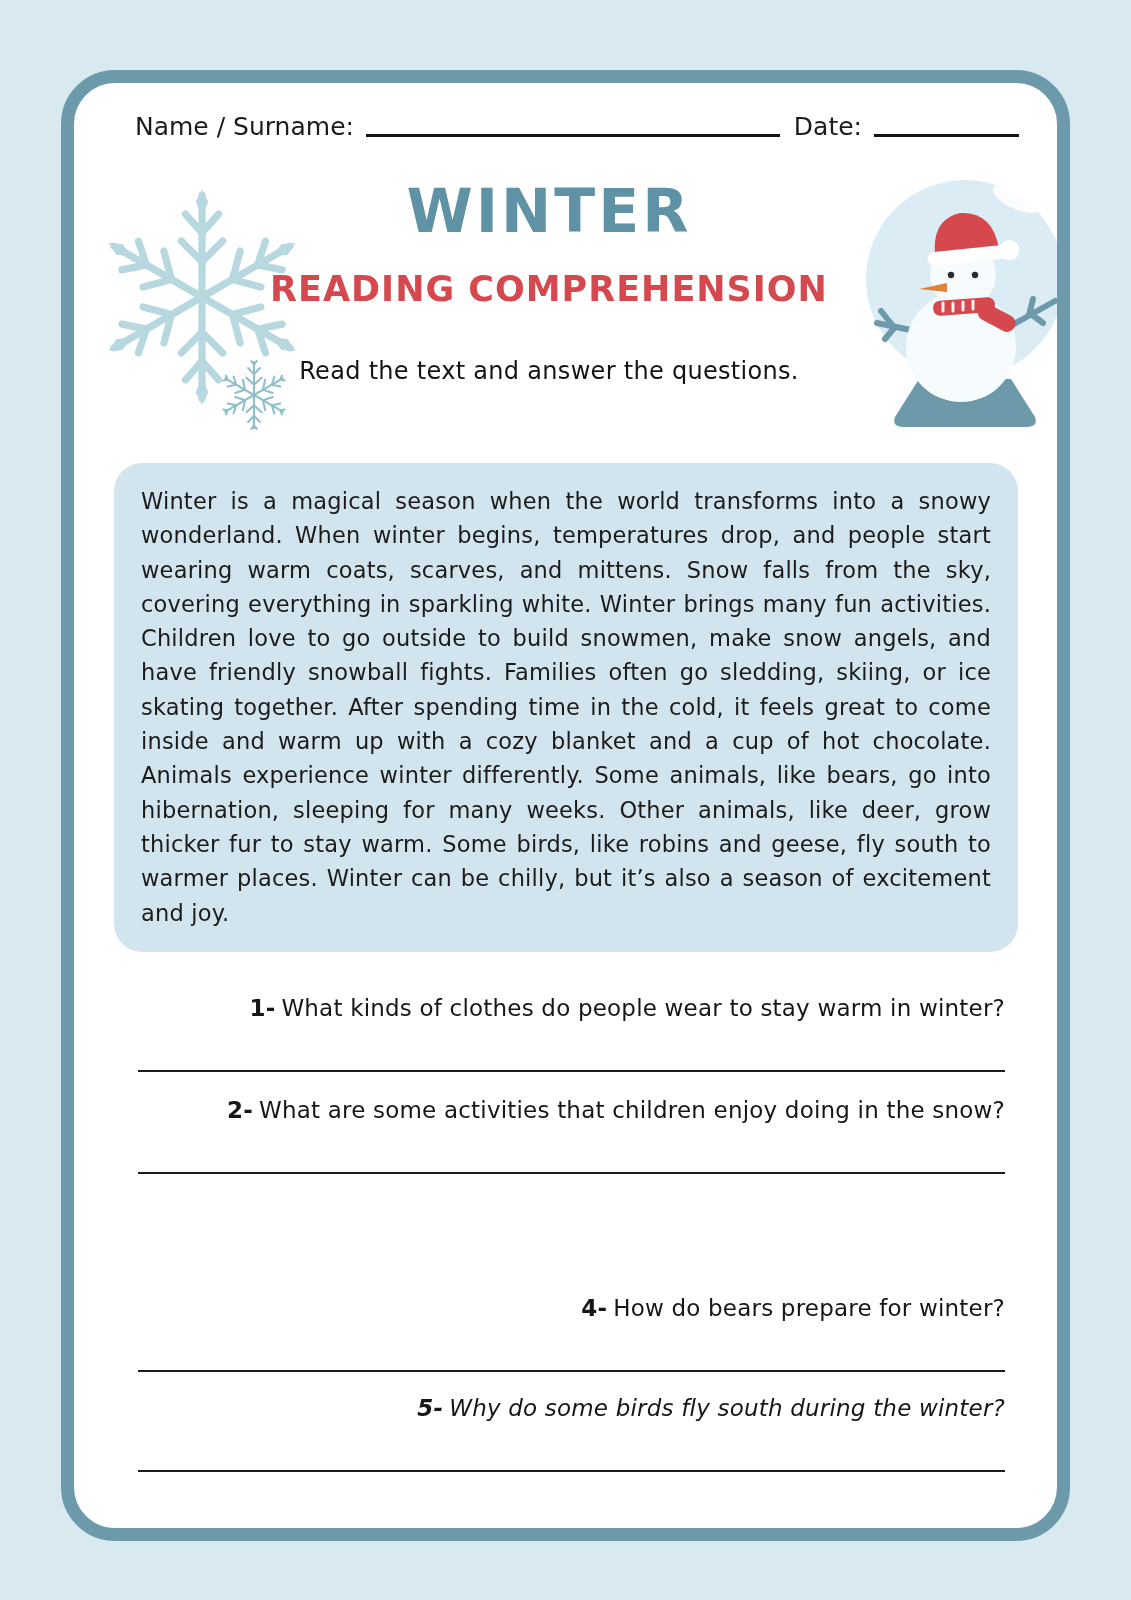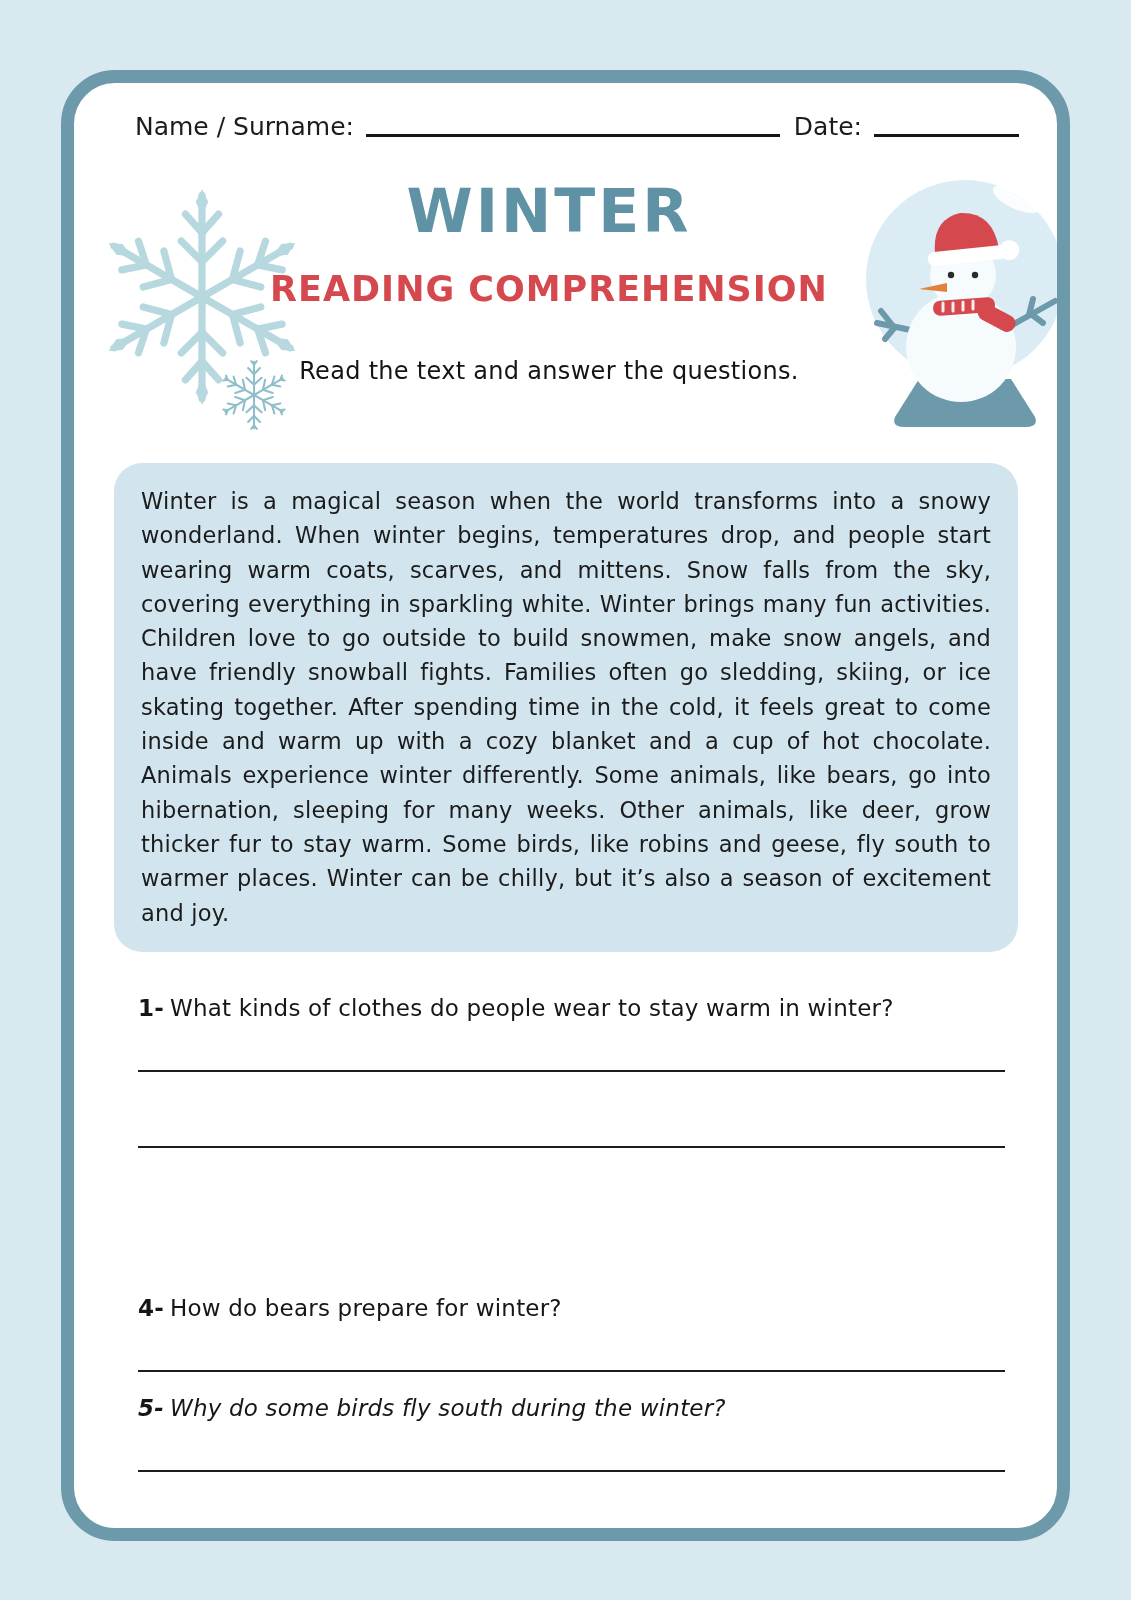--- a/index.html
+++ b/index.html
@@ -89,21 +89,21 @@
   }
   .passage-text {
     font-size: 22.5px;
     line-height: 34.3px;
     text-align: justify;
     color: #1b1b1b;
     letter-spacing: 0.2px;
   }
 
   
-  .question-block { position: absolute; left: 64px; right: 52px; }
+  .question-block { position: absolute; left: 64px; right: 52px; text-align: right; }
   .q1 { top: 912px; } .q2 { top: 1014px; } .q3 { top: 1114px; } .q4 { top: 1212px; } .q5 { top: 1312px; font-style: italic; }
   .question-text { font-size: 23px; color: #161616; letter-spacing: 0.2px; }
   .question-number { font-weight: 800; margin-right: 6px; }
   .answer-line {
     margin-top: 49px;
     border-bottom: 2.5px solid #1d1d1d;
     height: 2px;
   }
 </style>
 </head>
@@ -210,20 +210,23 @@
     </div>
 
     <div class="question-block q1">
       <p class="question-text">
         <span class="question-number">1-</span><span>What kinds of clothes do people wear to stay warm in winter?</span>
       </p>
       <div class="answer-line"></div>
     </div>
 
     <div class="question-block q2">
+      <p class="question-text">
+        <span class="question-number">2-</span><span>What are some activities that children enjoy doing in the snow?</span>
+      </p>
       <div class="answer-line"></div>
     </div>
 
 
     <div class="question-block q4">
       <p class="question-text">
         <span class="question-number">4-</span><span>How do bears prepare for winter?</span>
       </p>
       <div class="answer-line"></div>
     </div>

